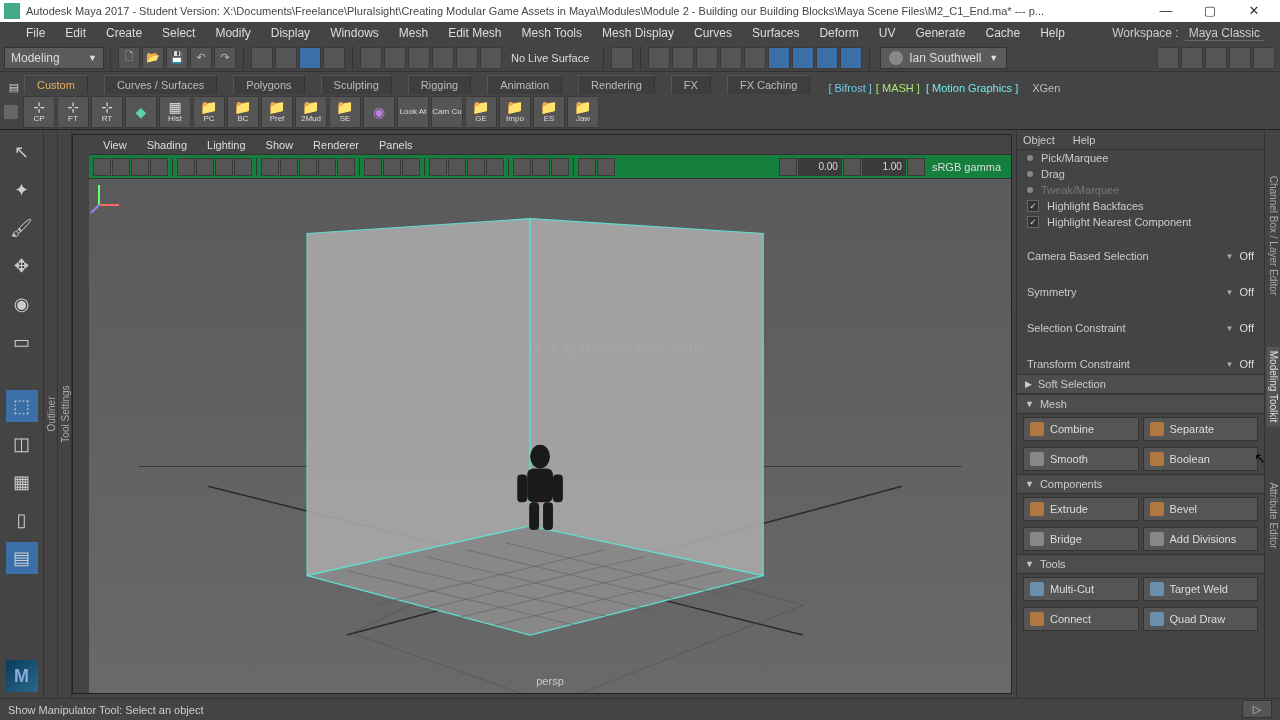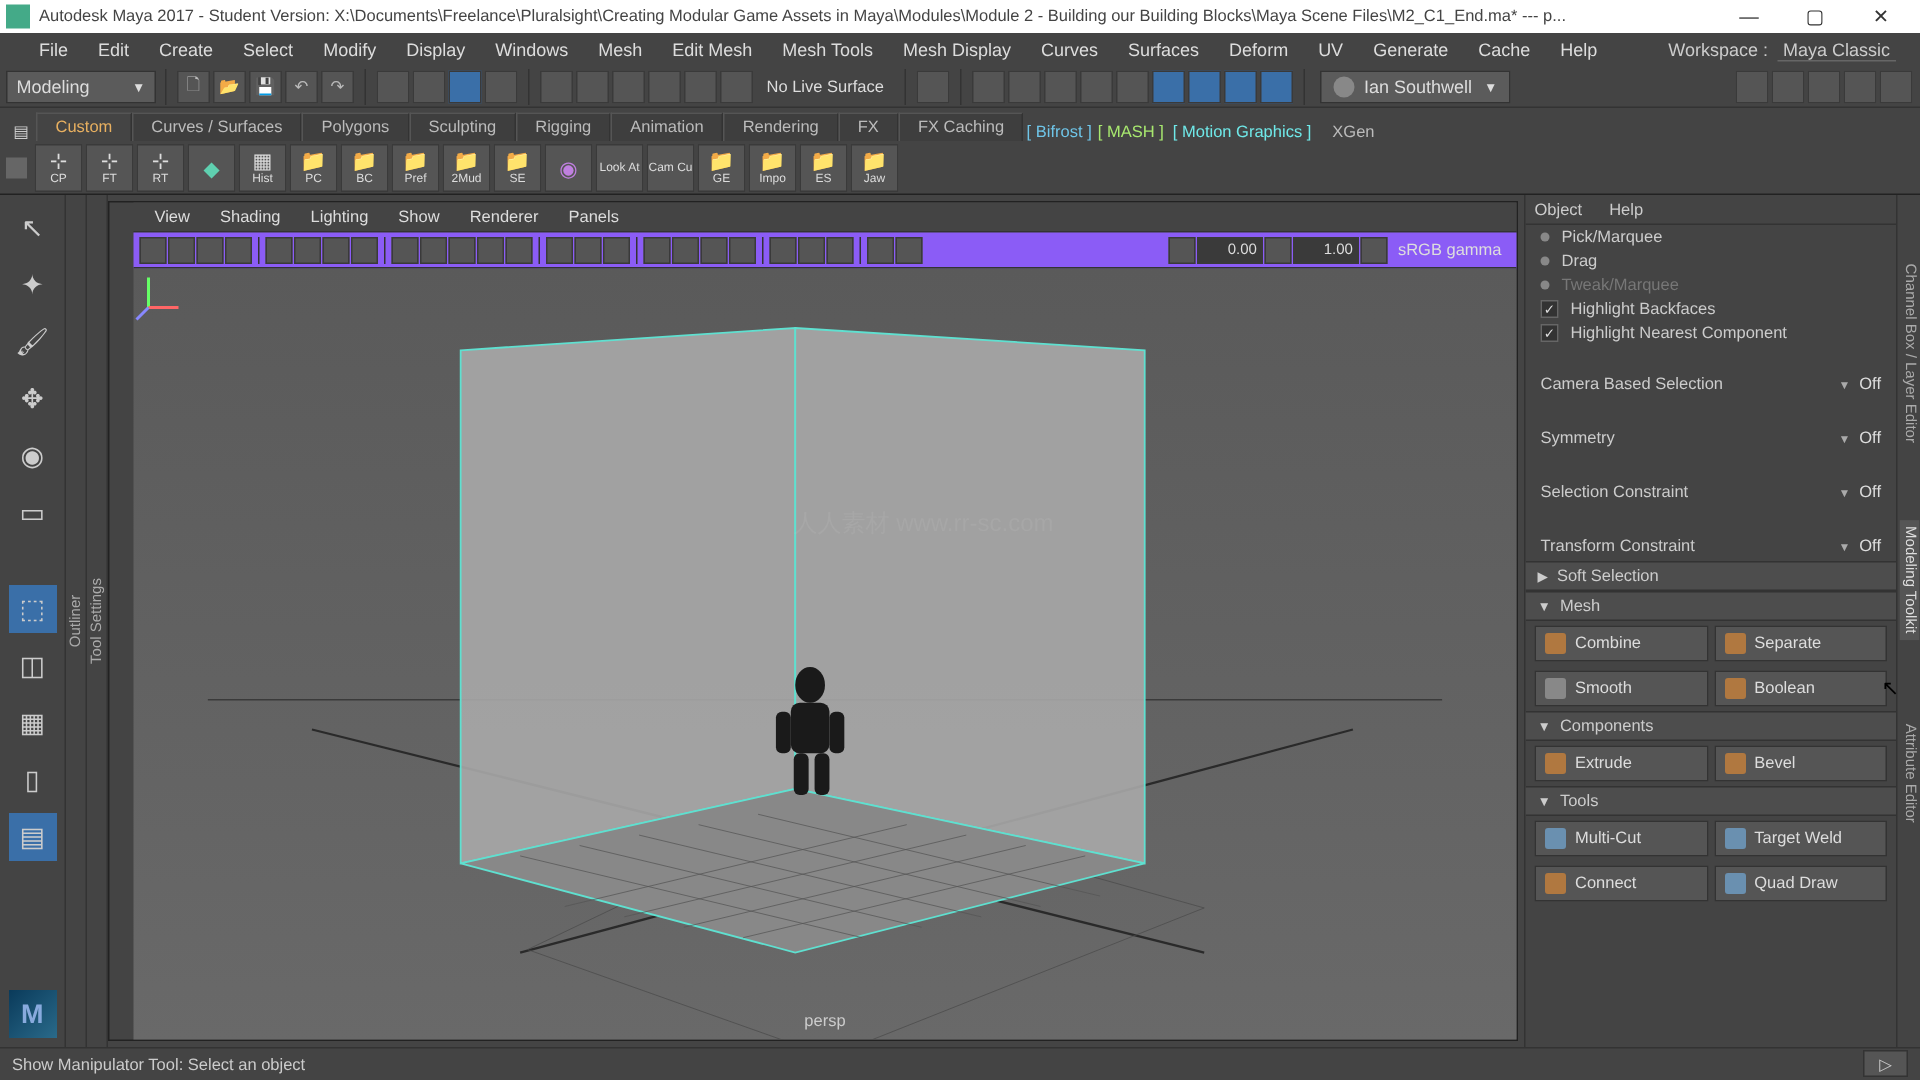--- a/index.html
+++ b/index.html
@@ -26,21 +26,21 @@
 .tbtn { width: 22px; height: 22px; background: #555; border: 1px solid #3a3a3a; margin: 0 1px; display: flex; align-items: center; justify-content: center; color: #bbb; }
 .tbtn.on { background: #3a6fa8; }
 .live-surf { color: #ddd; padding: 0 8px; font-size: 11px; }
 .acct { height: 22px; background: #5b5b5b; border: 1px solid #333; display: flex; align-items: center; padding: 0 8px; color: #ddd; font-size: 12px; margin: 0 4px; }
 .acct .ava { width: 14px; height: 14px; background: #888; border-radius: 50%; margin-right: 6px; }
 .acct .arrow { margin-left: 8px; font-size: 9px; }
 
 
 .shelf-tabs { height: 22px; background: #444; display: flex; align-items: flex-end; padding: 0 4px; }
 .shelf-tabs .gear { width: 20px; text-align: center; color: #ccc; }
-.shelf-tabs .tab { padding: 3px 12px; background: #3e3e3e; color: #bbb; font-size: 11px; margin-right: 0; border-top: 1px solid #555; border-left: 1px solid #555; border-right: 1px solid #333; }
+.shelf-tabs .tab { padding: 3px 12px; background: #3e3e3e; color: #bbb; font-size: 11px; margin-right: 16px; border-top: 1px solid #555; border-left: 1px solid #555; border-right: 1px solid #333; }
 .shelf-tabs .tab.active { background: #444; color: #e8b060; }
 .shelf-tabs .bifrost { color: #6fc5e8; padding: 0 2px; font-size: 11px; }
 .shelf-tabs .mash { color: #a8e86f; padding: 0 2px; font-size: 11px; }
 .shelf-tabs .mg { color: #6fe8e8; padding: 0 4px; font-size: 11px; }
 .shelf-tabs .xgen { color: #bbb; padding: 0 10px; font-size: 11px; }
 
 
 .shelf { height: 36px; background: #444; display: flex; align-items: center; padding: 0 4px; border-bottom: 1px solid #222; }
 .shelf .swatch { width: 14px; height: 14px; background: #666; margin-right: 4px; }
 .shelf .sb { width: 32px; height: 32px; background: #555; border: 1px solid #3a3a3a; margin: 0 1px; display: flex; flex-direction: column; align-items: center; justify-content: center; font-size: 8px; color: #ddd; text-align:center; overflow:hidden; }
@@ -60,21 +60,21 @@
 .toolbox .mlogo { width: 32px; height: 32px; background: linear-gradient(135deg,#0a3a5a,#2a6a8a); display:flex; align-items:center; justify-content:center; color:#8ad; font-size:18px; font-weight:bold; margin-bottom:6px;}
 
 
 .vlabel { width: 14px; background: #444; border-right: 1px solid #333; position:relative; }
 .vlabel span { position:absolute; top:50%; left:50%; transform: translate(-50%,-50%) rotate(-90deg); white-space:nowrap; color:#aaa; font-size:10px; }
 
 
 .viewport-wrap { flex: 1; display: flex; flex-direction: column; border: 1px solid #222; margin: 4px 4px 4px 0; padding-left: 16px; }
 .vp-menu { height: 20px; background: #444; display: flex; align-items: center; padding: 0 4px; border-bottom: 1px solid #333; }
 .vp-menu .m { padding: 0 10px; color: #ddd; font-size: 11px; }
-.vp-tools { height: 24px; background: #8b5cf6; display: flex; align-items: center; padding: 0 4px; border-bottom: 1px solid #333; gap:1px; }
+.vp-tools { height: 24px; background: #15803d; display: flex; align-items: center; padding: 0 4px; border-bottom: 1px solid #333; gap:1px; }
 .vp-tools .vb { width: 18px; height: 18px; background: #555; border: 1px solid #3a3a3a; }
 .vp-tools .vsep { width: 1px; height: 18px; background: #333; margin: 0 3px; }
 .vp-tools .val { width: 44px; height:18px; background:#3a3a3a; color:#ddd; text-align:right; padding:0 4px; font-size:10px; line-height:18px;}
 .vp-tools .gamma { color:#ddd; font-size:11px; padding:0 6px; }
 .viewport { flex: 1; background: linear-gradient(#5a5a5a,#696969); position: relative; overflow: hidden; }
 .viewport svg { position: absolute; inset: 0; }
 .persp-label { position:absolute; bottom:6px; left:50%; transform:translateX(-50%); color:#ccc; font-size:11px; }
 .axis-gizmo { position:absolute; bottom:10px; left:10px; width:36px; height:36px; }
 
 
@@ -491,20 +491,30 @@
     <div class="btnrow">
       <div class="pbtn">
           <span class="pic"></span>
           <span>Extrude</span>
         </div>
       <div class="pbtn">
           <span class="pic"></span>
           <span>Bevel</span>
         </div>
     </div>
+    <div class="btnrow">
+      <div class="pbtn">
+          <span class="pic gray"></span>
+          <span>Bridge</span>
+        </div>
+      <div class="pbtn">
+          <span class="pic gray"></span>
+          <span>Add Divisions</span>
+        </div>
+    </div>
 
     <div class="exp">
         <span class="arr">▼</span>
         <span>Tools</span>
       </div>
     <div class="btnrow">
       <div class="pbtn">
           <span class="pic blue"></span>
           <span>Multi-Cut</span>
         </div>

